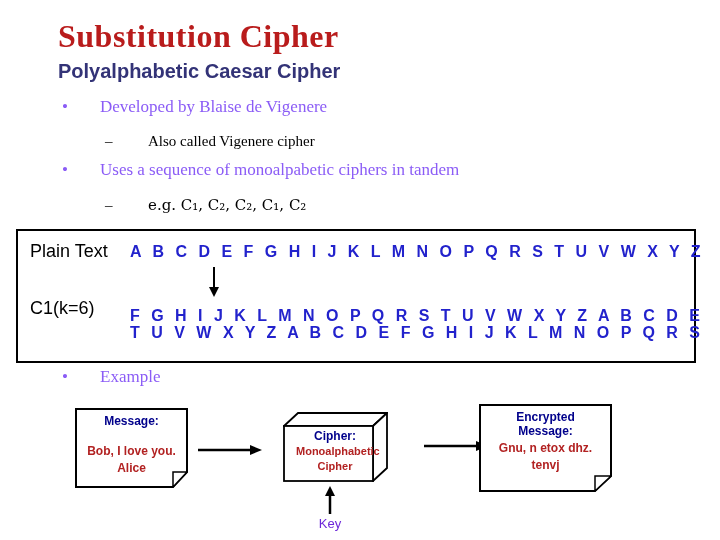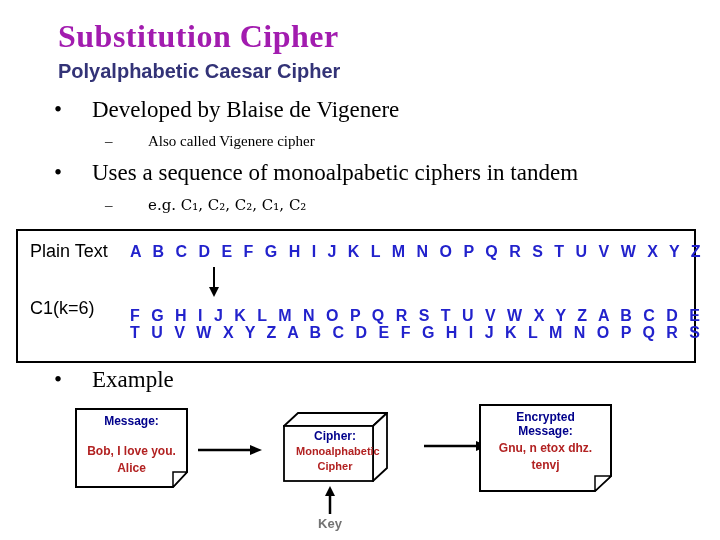--- a/index.html
+++ b/index.html
@@ -3,28 +3,28 @@
 <meta charset="utf-8">
 <style>
   html,body { margin:0; padding:0; background:#fff; }
   .slide {
     position:relative; width:720px; height:540px; background:#ffffff;
     font-family:"Liberation Sans", sans-serif; overflow:hidden;
   }
   .abs { position:absolute; }
   .title {
     left:58px; top:18px; font-family:"Liberation Serif", serif;
-    font-weight:bold; font-size:32px; color:#a21caf; letter-spacing:0.5px;
+    font-weight:bold; font-size:32px; color:#b91c1c; letter-spacing:0.5px;
   }
   .subtitle {
     left:58px; top:60px; font-weight:bold; font-size:20px; color:#333377;
   }
   .bullet-line {
-    left:54px; font-family:"Liberation Serif", serif; font-size:23px;
-    color:#000000; white-space:nowrap;
+    left:62px; font-family:"Liberation Serif", serif; font-size:17px;
+    color:#8b5cf6; white-space:nowrap;
   }
   .bullet-line .marker { display:inline-block; width:38px; }
   .sub-line {
     left:105px; font-family:"Liberation Serif", serif; font-size:15px;
     color:#000; white-space:nowrap;
   }
   .sub-line .marker { display:inline-block; width:43px; }
   .subscripts { font-family:"DejaVu Serif", serif; }
   .cipher-table {
     left:16px; top:229px; width:676px; height:130px;
@@ -37,21 +37,21 @@
     position:absolute; left:112px; font-size:16px; font-weight:bold;
     color:#2222cc; letter-spacing:3.5px; white-space:nowrap;
   }
   .note-text { position:absolute; width:100%; text-align:center; white-space:nowrap; }
   .lbl-navy { color:#00008b; font-weight:bold; font-size:12px; }
   .txt-red  { color:#b22222; font-weight:bold; font-size:12px; }
   .cube-text { text-align:center; line-height:15px; }
   .cube-text div { white-space:nowrap;padding-left:13px; }
   .key-label {
     left:300px; top:516px; width:60px; text-align:center;
-    font-size:13px; font-weight:bold; color:#737373;
+    font-size:13px; font-weight:normal; color:#6d28d9;
   }
   svg { display:block; }
 </style>
 </head>
 <body>
 
 <div class="slide">
 
   <div class="abs title">Substitution Cipher</div>
   <div class="abs subtitle">Polyalphabetic Caesar Cipher</div>

